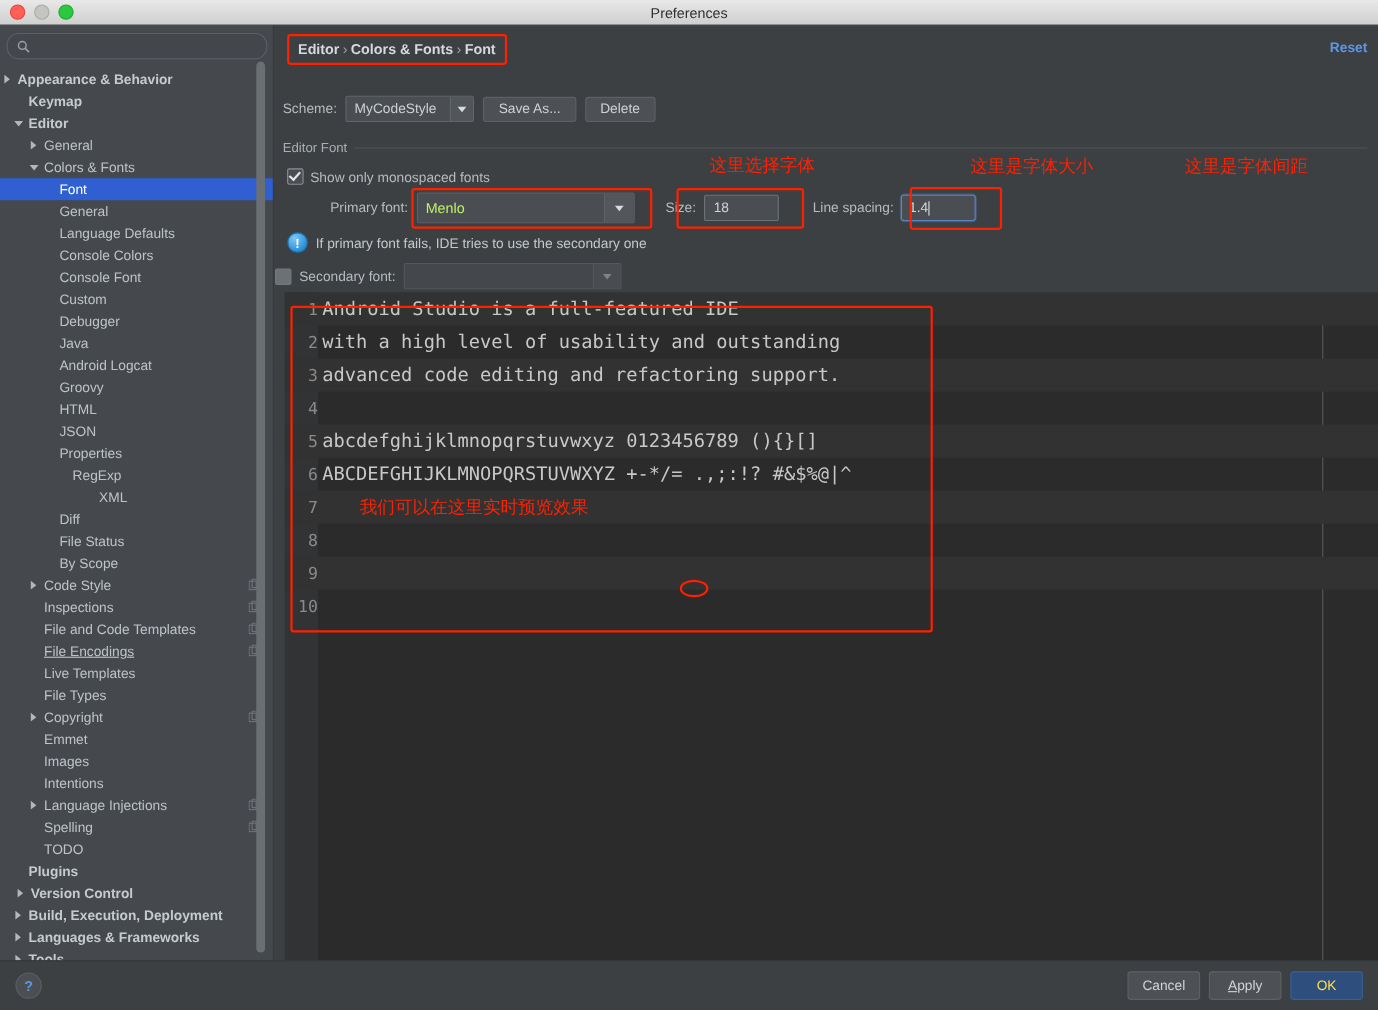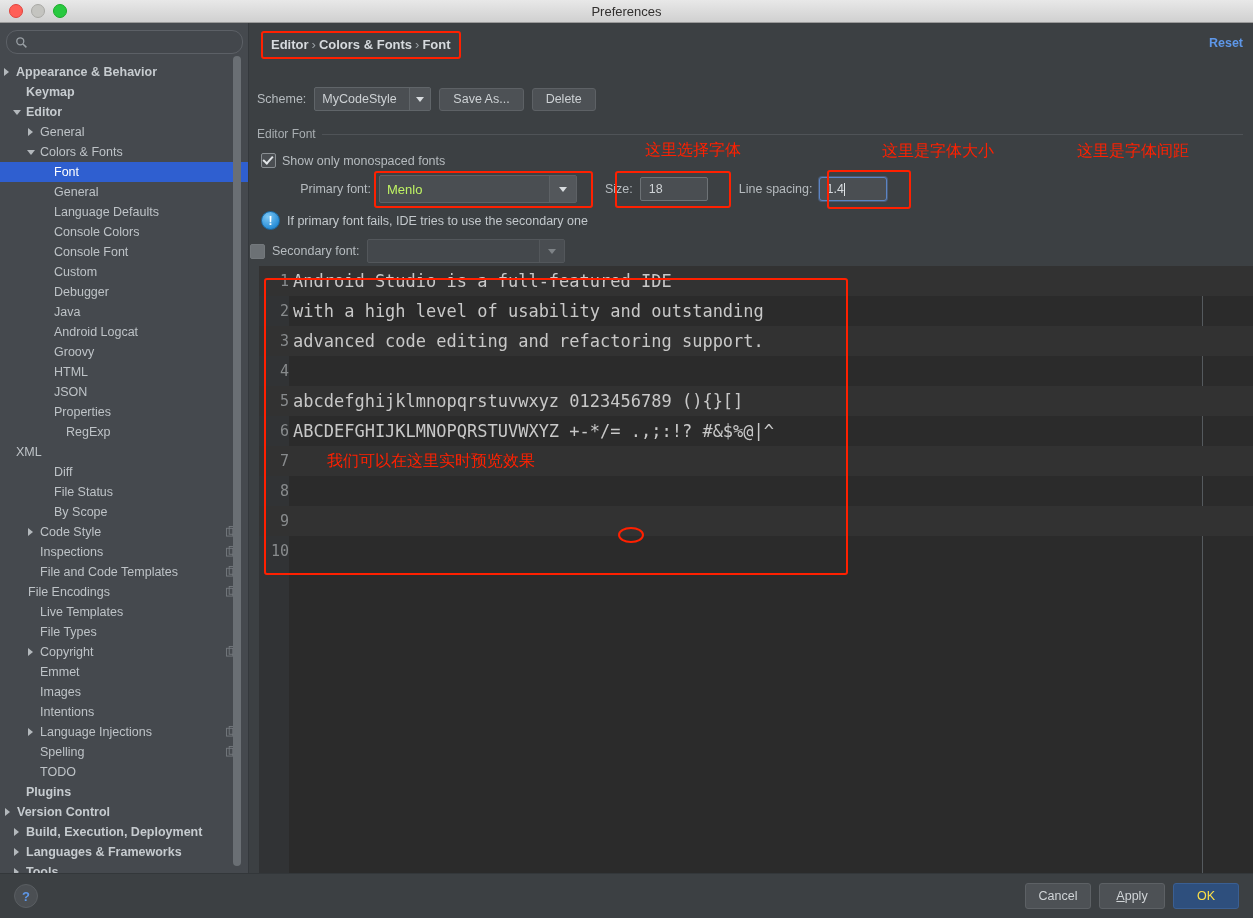--- a/index.html
+++ b/index.html
@@ -526,21 +526,21 @@
             <span class="arrow"></span>
           </span>
           <span style="margin-left: 3px;">Properties</span>
         </div>
         <div class="tree-row" style="padding-left: 50px;">
           <span class="tw none">
             <span class="arrow"></span>
           </span>
           <span style="margin-left: 3px;">RegExp</span>
         </div>
-        <div class="tree-row" style="">
+        <div class="tree-row" style="padding-left: 38px; gap: 36px;">
           <span class="tw none">
             <span class="arrow"></span>
           </span>
           <span style="margin-left: 3px;">XML</span>
         </div>
         <div class="tree-row" style="padding-left: 38px;">
           <span class="tw none">
             <span class="arrow"></span>
           </span>
           <span style="margin-left: 3px;">Diff</span>
@@ -580,21 +580,21 @@
         <div class="tree-row" style="padding-left: 24px;">
           <span class="tw none">
             <span class="arrow"></span>
           </span>
           <span style="margin-left: 3px;">File and Code Templates</span>
           <span class="copy-icon"><svg viewBox="0 0 12 12">
               <rect x="0.5" y="2.5" width="7" height="8.5" fill="none" stroke="#9aa0a5"></rect>
               <rect x="3.5" y="0.5" width="7" height="8.5" fill="none" stroke="#9aa0a5"></rect>
             </svg></span>
         </div>
-        <div class="tree-row" style="padding-left: 12px;">
+        <div class="tree-row" style="padding-left: 24px; text-decoration: underline;">
           <span class="tw none">
             <span class="arrow"></span>
           </span>
           <span style="margin-left: 3px;">File Encodings</span>
           <span class="copy-icon"><svg viewBox="0 0 12 12">
               <rect x="0.5" y="2.5" width="7" height="8.5" fill="none" stroke="#9aa0a5"></rect>
               <rect x="3.5" y="0.5" width="7" height="8.5" fill="none" stroke="#9aa0a5"></rect>
             </svg></span>
         </div>
         <div class="tree-row" style="padding-left: 24px;">
@@ -662,21 +662,21 @@
             <span class="arrow"></span>
           </span>
           <span style="margin-left: 3px;">TODO</span>
         </div>
         <div class="tree-row bold" style="padding-left: 10px;">
           <span class="tw none">
             <span class="arrow"></span>
           </span>
           <span style="margin-left: 3px;">Plugins</span>
         </div>
-        <div class="tree-row bold" style="padding-left: 1px;">
+        <div class="tree-row bold" style="padding-left: 12px;">
           <span class="tw collapsed">
             <span class="arrow"></span>
           </span>
           <span style="margin-left: 3px;">Version Control</span>
         </div>
         <div class="tree-row bold" style="padding-left: 10px;">
           <span class="tw collapsed">
             <span class="arrow"></span>
           </span>
           <span style="margin-left: 3px;">Build, Execution, Deployment</span>

